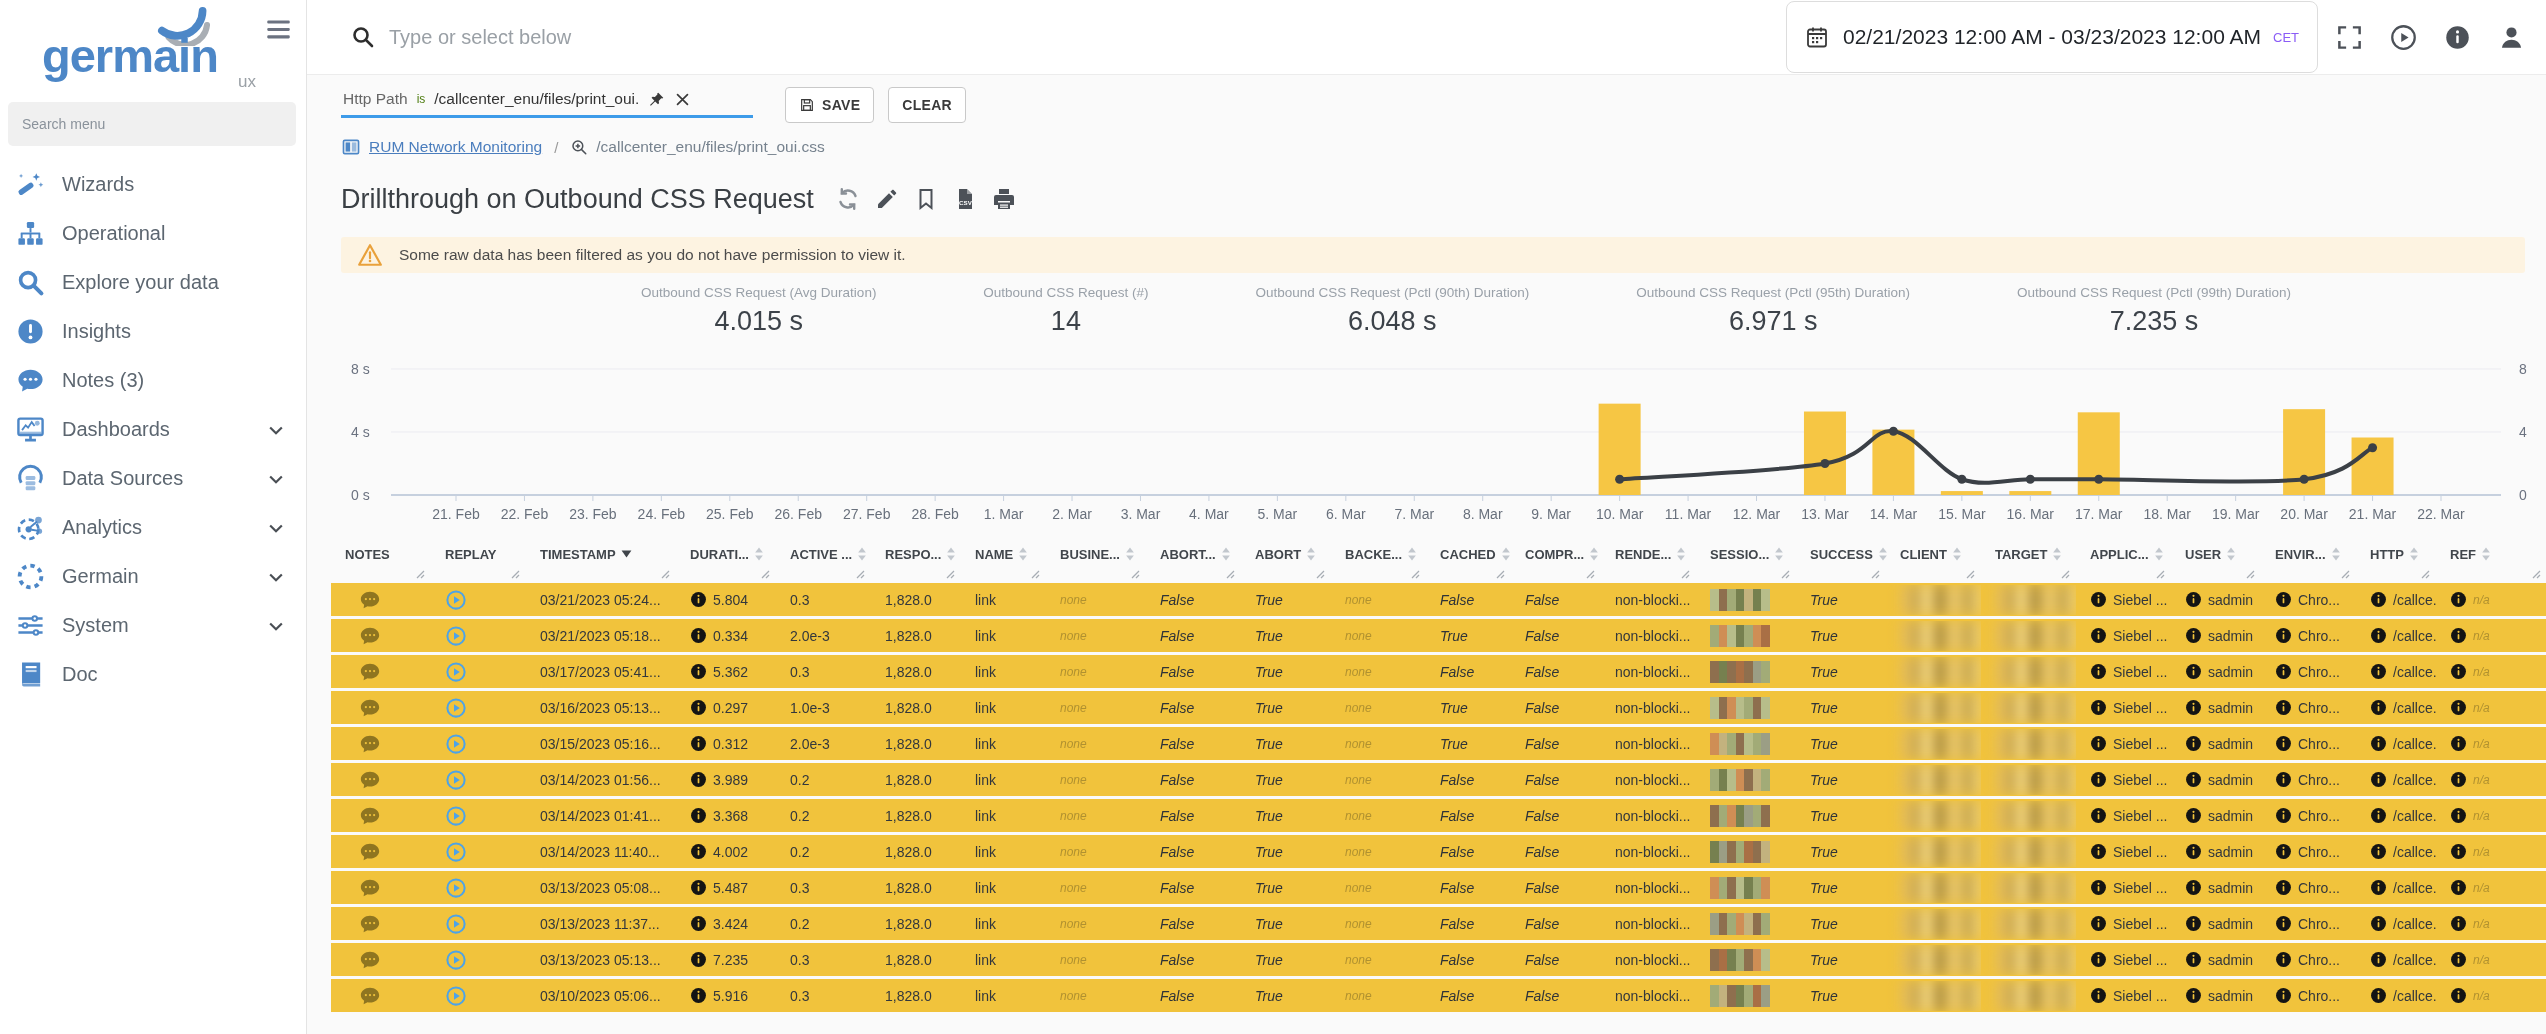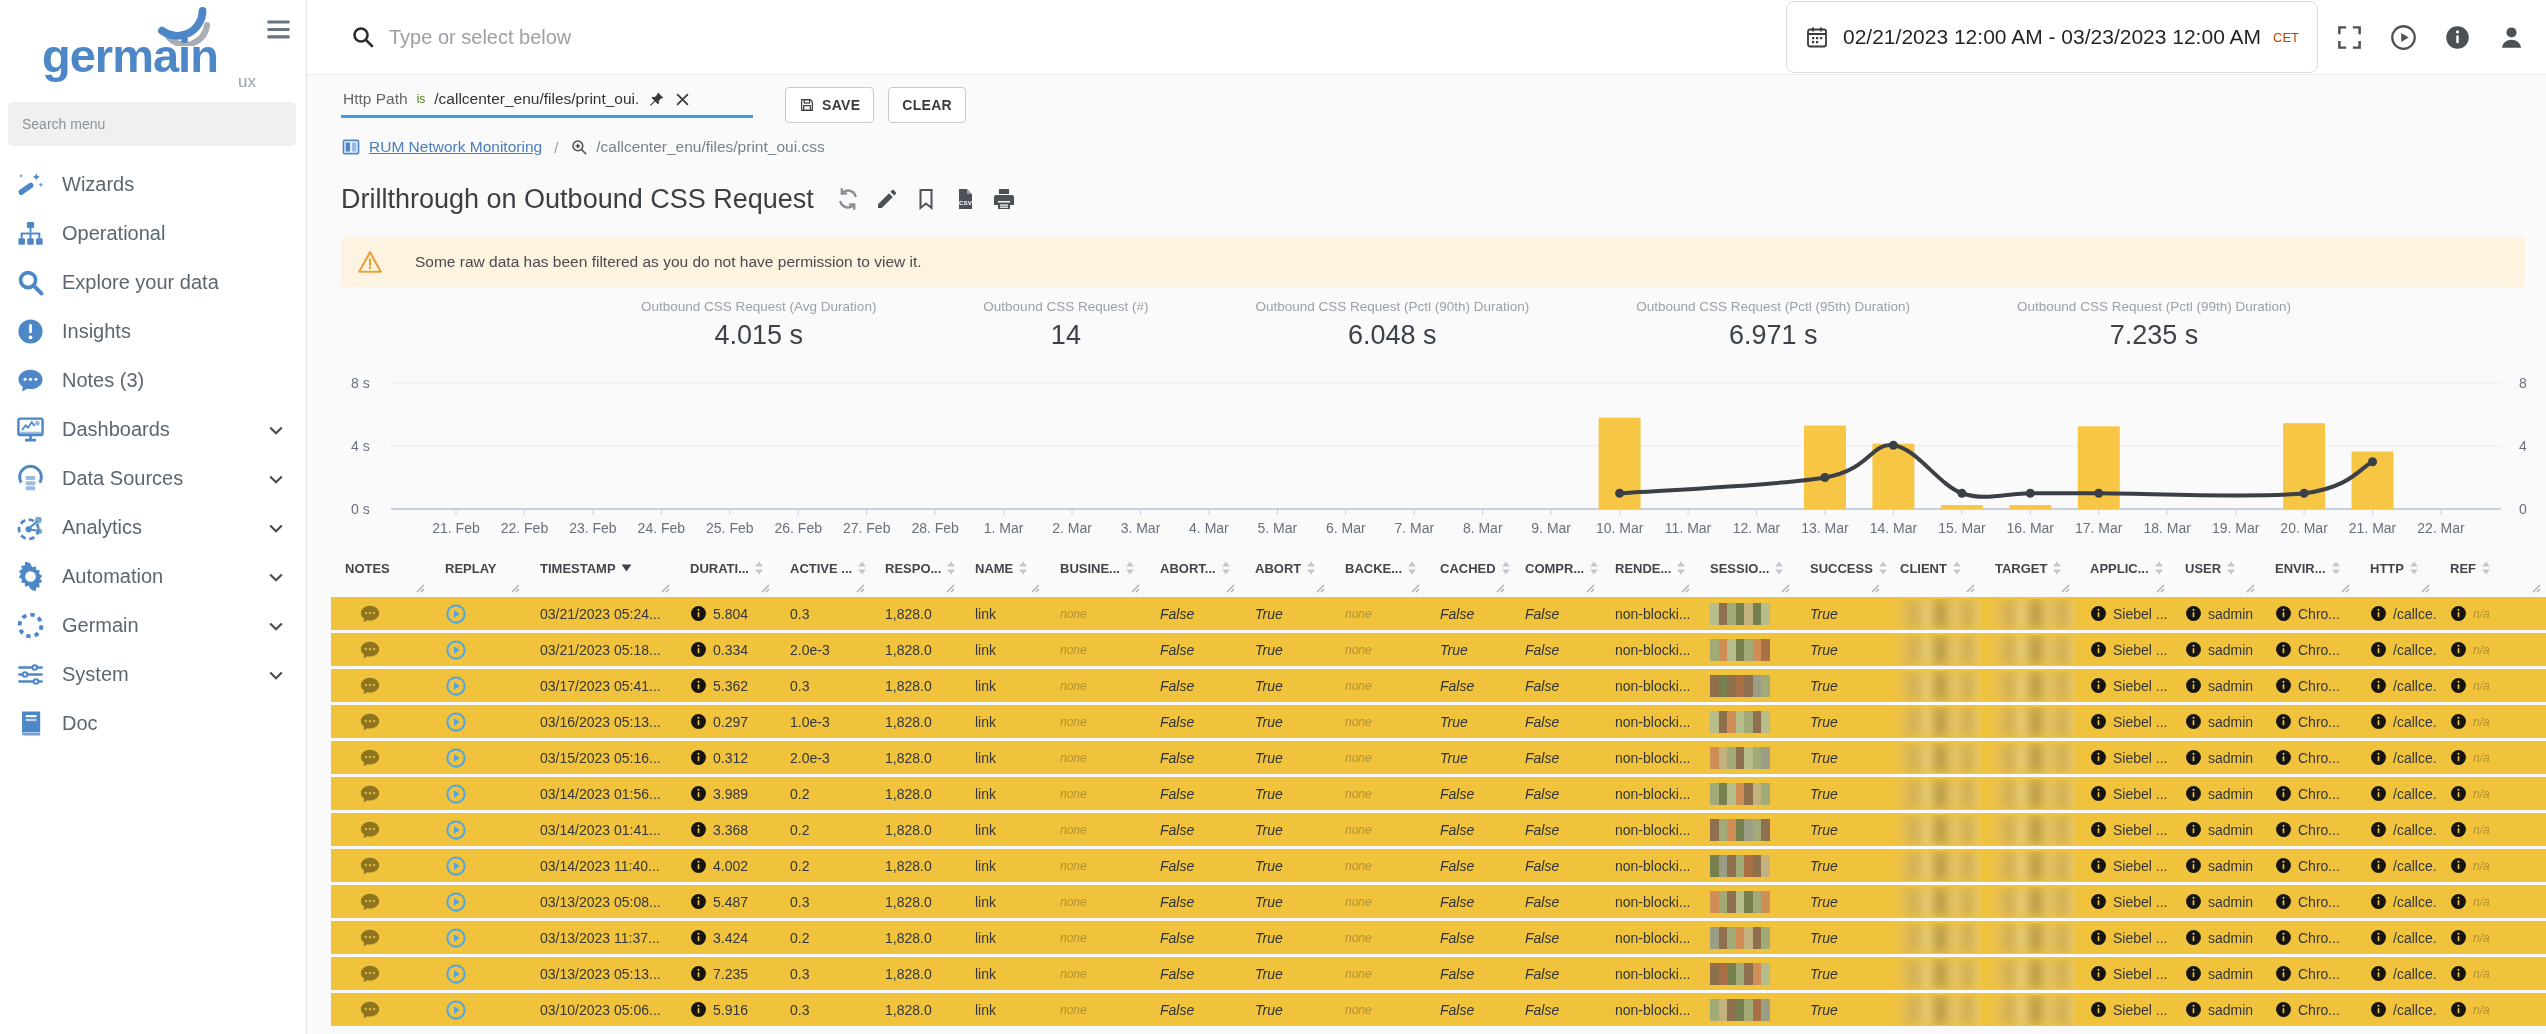--- a/index.html
+++ b/index.html
@@ -26,21 +26,21 @@
   
   #main{flex:1;display:flex;flex-direction:column;background:#fafafa;}
   #topbar{height:74px;min-height:74px;background:#fff;border-bottom:1px solid #ececec;display:flex;align-items:center;}
   #global-search{display:flex;align-items:center;flex:1;padding-left:44px;}
   #global-search .search-ic{width:24px;height:24px;color:#2d2d2d;}
   #global-search input{flex:1;border:none;outline:none;font-size:20px;padding-left:14px;color:#333;font-family:"Liberation Sans",sans-serif;background:transparent;}
   #global-search input::placeholder{color:#9aa0a6;}
   #date-pill{display:flex;align-items:center;height:54px;border:1px solid #ddd;border-radius:8px;background:#fff;padding:8px 18px;margin-right:18px;cursor:pointer;}
   #date-pill .cal-ic{width:24px;height:24px;color:#3a3a3a;margin-right:14px;}
   #date-text{font-size:21px;color:#1f2328;}
-  #date-tz{font-size:13px;color:#c2410c;margin-left:12px;}
+  #date-tz{font-size:13px;color:#8b5cf6;margin-left:12px;}
   .tb-icon{width:27px;height:27px;color:#4c5158;margin-right:27px;cursor:pointer;}
   .tb-icon:last-child{margin-right:22px;}
 
   
   #filterbar{display:flex;align-items:flex-start;margin:12px 0 0 34px;height:44px;}
   #filter-chip{display:flex;align-items:center;gap:9px;border-bottom:3px solid #3d9be9;padding:3px 10px 7px 2px;min-width:400px;cursor:pointer;}
   .fc-field{font-size:15.5px;color:#666;}
   .fc-op{font-size:12px;color:#4d7c0f;}
   .fc-value{font-size:15.5px;color:#333;max-width:250px;white-space:nowrap;overflow:hidden;}
   .fc-ic{width:17px;height:17px;color:#3a3a3a;cursor:pointer;}
@@ -57,21 +57,21 @@
   #breadcrumb .zm-ic{width:18px;height:18px;color:#4c5158;}
   #bc-current{font-size:15.5px;color:#76828e;}
 
   
   #title-row{display:flex;align-items:center;margin:16px 0 0 34px;height:44px;}
   #page-title{font-size:27px;color:#3a3f44;font-weight:500;margin:0;}
   .t-ic{width:24px;height:24px;color:#4c5158;margin-left:15px;cursor:pointer;}
   .t-ic.refresh{color:#8a9097;margin-left:22px;}
 
   
-  #warning{display:flex;align-items:center;gap:32px;margin:16px 22px 0 34px;height:50px;background:#fdf3e1;border-radius:3px;padding-left:16px;}
+  #warning{display:flex;align-items:center;gap:16px;margin:16px 22px 0 34px;height:36px;background:#fdf3e1;border-radius:3px;padding-left:16px;}
   #warning .w-ic{width:26px;height:26px;color:#e9a13b;}
   #warning-text{font-size:15.5px;color:#4b4b4b;}
 
   
   #stats-row{display:flex;justify-content:space-between;margin:12px 256px 0 334px;height:64px;}
   .stat{display:flex;flex-direction:column;align-items:center;}
   .stat-label{font-size:13.5px;color:#9aa1a9;}
   .stat-value{font-size:27px;color:#3c4249;margin-top:6px;}
 
   
@@ -222,32 +222,20 @@
               <circle cx="19.4" cy="15" r="2.2" fill="currentColor" opacity=".75"></circle>
             </svg>
           </span>
           <span class="mi-label">Analytics</span>
           <span class="mi-chev"><svg viewBox="0 0 24 24" fill="none" stroke="currentColor" stroke-width="2.6">
               <path d="M5 9l7 7 7-7"></path>
             </svg></span>
         </div>
         <div class="menu-item">
           <span class="mi-icon">
-            <svg viewBox="0 0 24 24" fill="currentColor">
-              <path d="M12 1.6l1.5 2.7 3-.7.2 3 3 .2-.7 3 2.7 1.5-1.8 2.5 1.8 2.5-2.7 1.5.7 3-3 .2-.2 3-3-.7L12 22.4l-1.5-2.7-3 .7-.2-3-3-.2.7-3-2.7-1.5L4.1 10 2.3 7.5 5 6l-.7-3 3-.2.2-3 3 .7z"></path>
-              <circle cx="12" cy="12" r="4.4" fill="#fff"></circle>
-            </svg>
-          </span>
-          <span class="mi-label">Automation</span>
-          <span class="mi-chev"><svg viewBox="0 0 24 24" fill="none" stroke="currentColor" stroke-width="2.6">
-              <path d="M5 9l7 7 7-7"></path>
-            </svg></span>
-        </div>
-        <div class="menu-item">
-          <span class="mi-icon">
             <svg viewBox="0 0 24 24">
               <circle cx="12" cy="12" r="9" fill="none" stroke="currentColor" stroke-width="3.2" stroke-dasharray="3.6 3.4"></circle>
             </svg>
           </span>
           <span class="mi-label">Germain</span>
           <span class="mi-chev"><svg viewBox="0 0 24 24" fill="none" stroke="currentColor" stroke-width="2.6">
               <path d="M5 9l7 7 7-7"></path>
             </svg></span>
         </div>
         <div class="menu-item">

